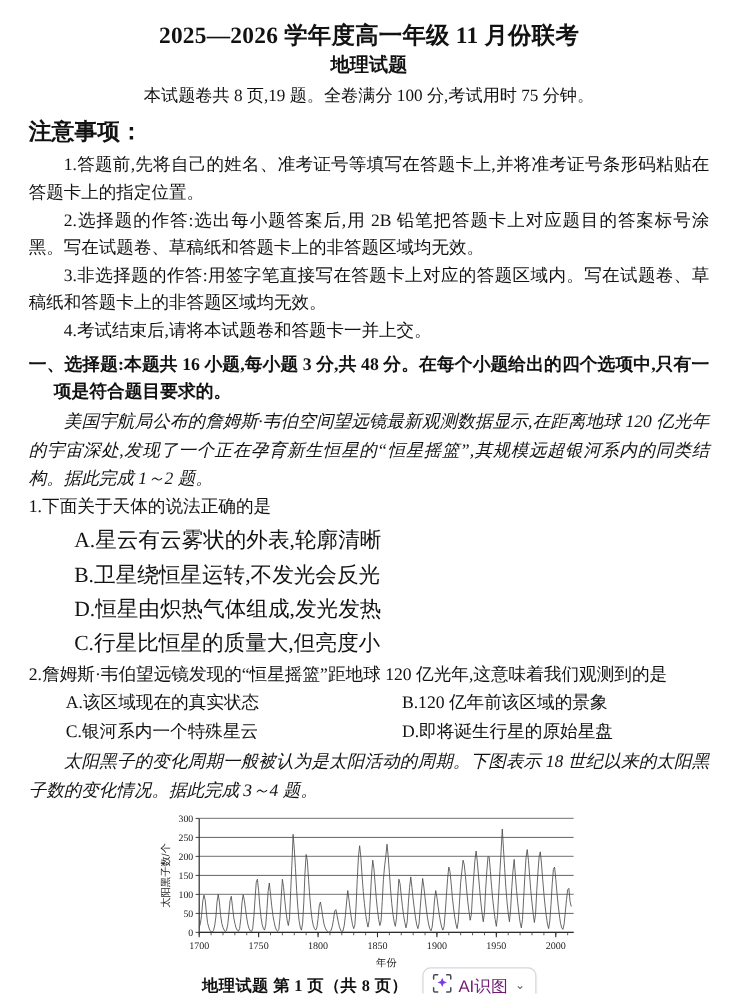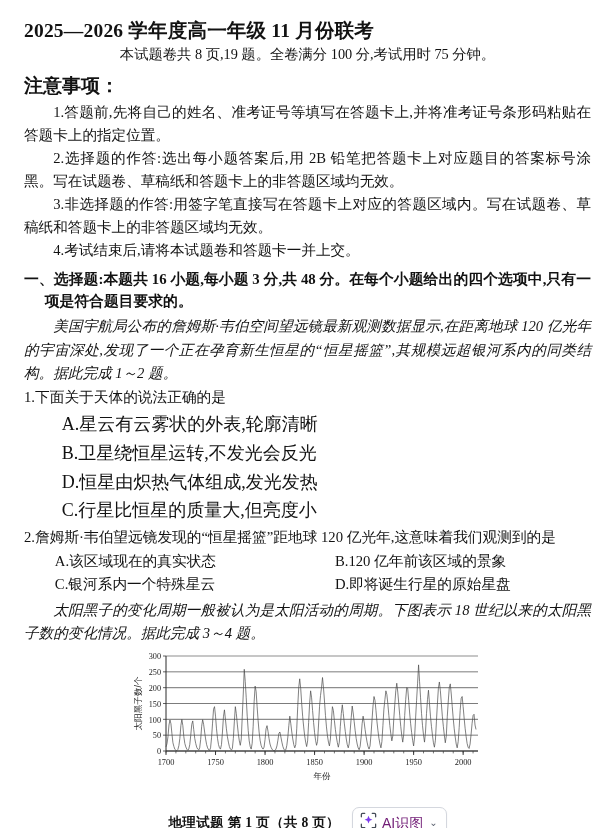--- a/index.html
+++ b/index.html
@@ -21,20 +21,21 @@
   .page {
     width: 615px;
     height: 828px;
     position: relative;
     box-sizing: border-box;
     padding: 0 24px;
   }
 
   
   .doc-title {
+    text-align: center;
     font-size: 19.5px;
     font-weight: bold;
     letter-spacing: 0.2px;
     margin: 18px 0 1px 0;
     line-height: 1.35;
     white-space: nowrap;
   }
   .doc-subtitle {
     text-align: center;
     font-size: 16px;
@@ -184,20 +185,21 @@
     margin-left: 1px;
   }
   .scan-icon { display: block; }
 </style>
 </head>
 <body>
 
 <div class="page">
 
   <h1 class="doc-title">2025—2026 学年度高一年级 11 月份联考</h1>
+  <h2 class="doc-subtitle">地理试题</h2>
   <p class="exam-meta"><span class="lead">本试题卷共 8 页,</span><span>19 题。全卷满分 100 分,考试用时 75 分钟。</span></p>
 
   <div>
     <div class="notice-heading">注意事项：</div>
     <p class="notice-item">1.答题前,先将自己的姓名、准考证号等填写在答题卡上,并将准考证号条形码粘贴在答题卡上的指定位置。</p>
     <p class="notice-item">2.选择题的作答:选出每小题答案后,用 2B 铅笔把答题卡上对应题目的答案标号涂黑。写在试题卷、草稿纸和答题卡上的非答题区域均无效。</p>
     <p class="notice-item">3.非选择题的作答:用签字笔直接写在答题卡上对应的答题区域内。写在试题卷、草稿纸和答题卡上的非答题区域均无效。</p>
     <p class="notice-item">4.考试结束后,请将本试题卷和答题卡一并上交。</p>
   </div>
 

